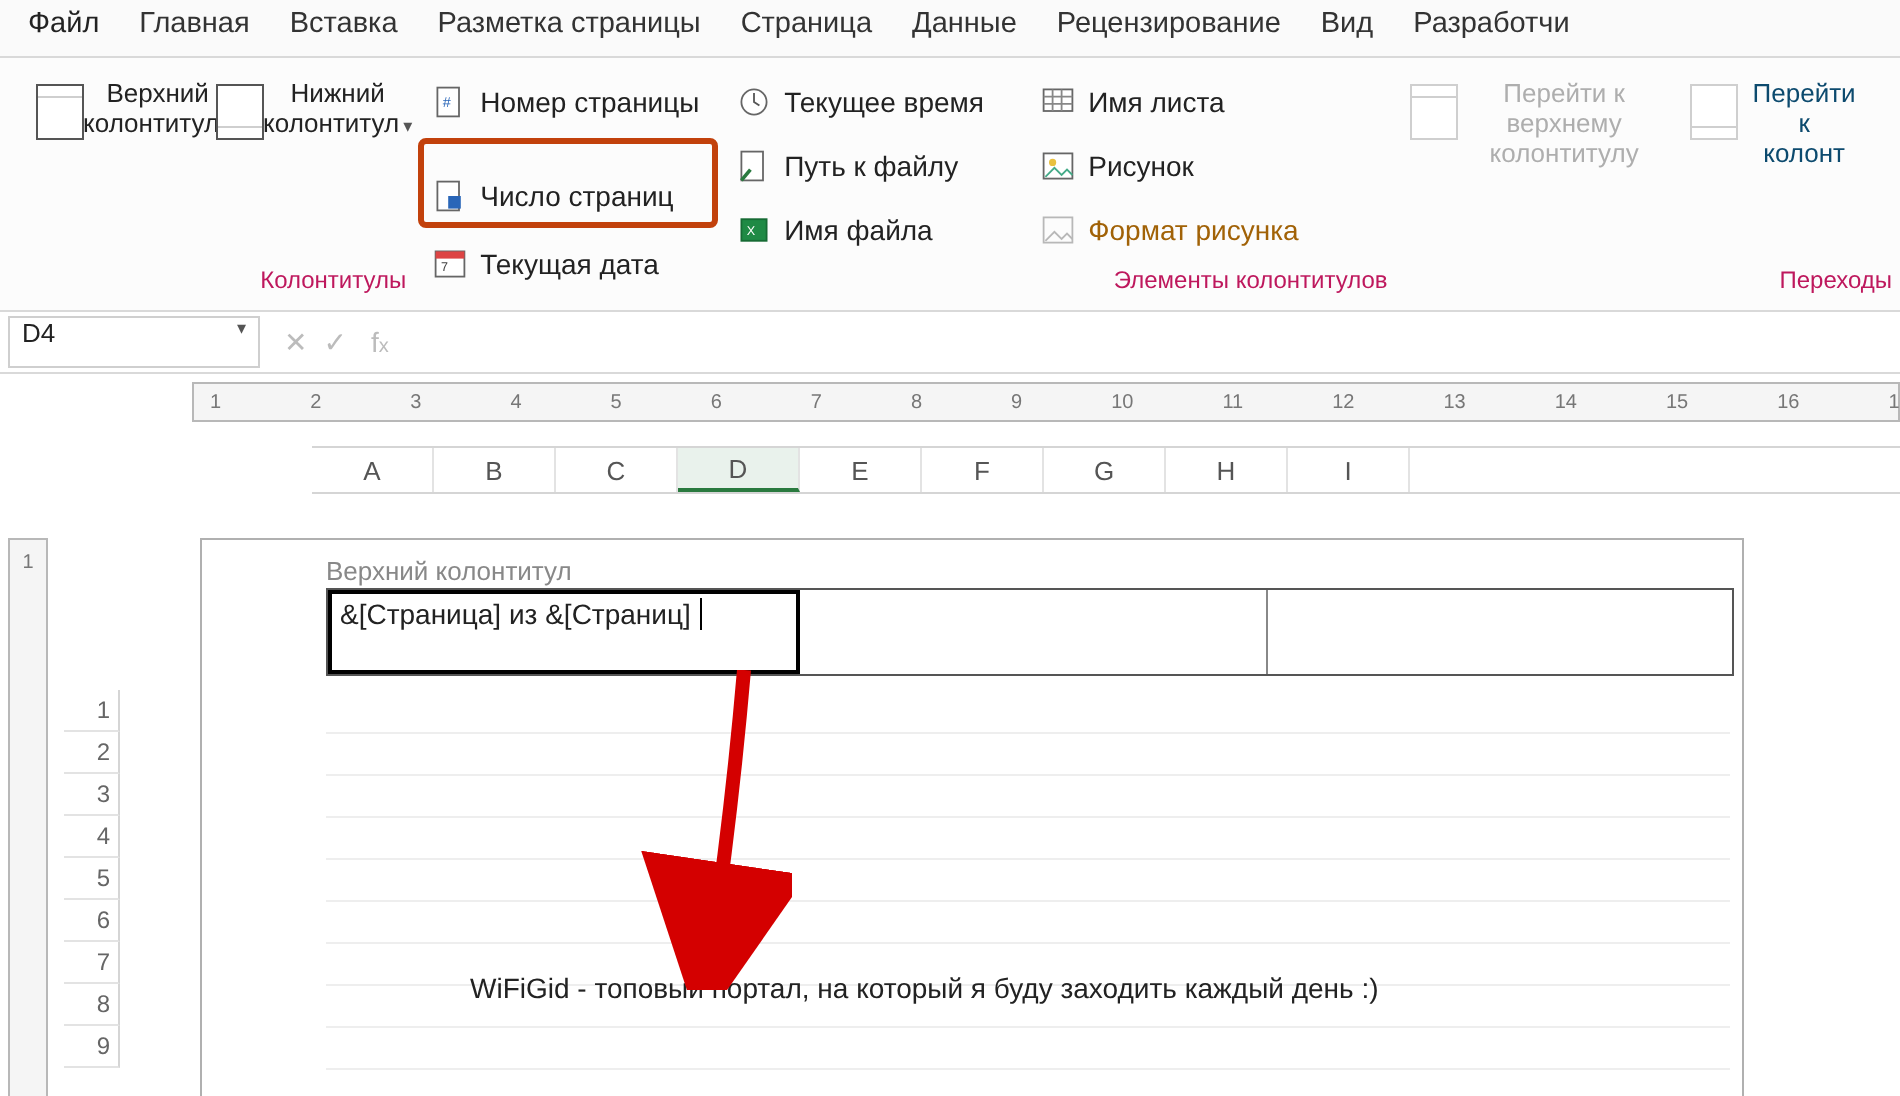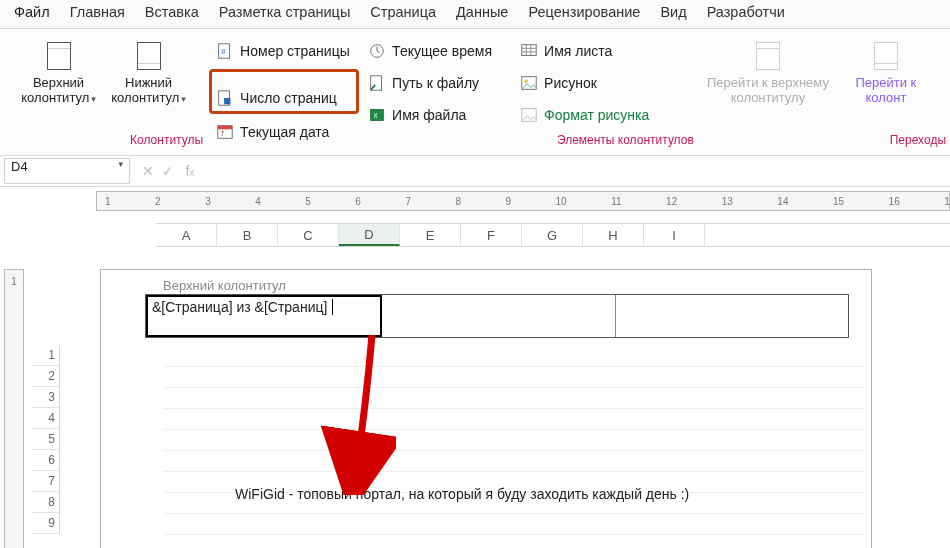--- a/index.html
+++ b/index.html
@@ -3,48 +3,48 @@
 <meta charset="utf-8">
 <style>
   html,body{margin:0;padding:0;font-family:"Segoe UI",Arial,sans-serif;font-size:14px;color:#222;background:#fff;overflow:hidden}
   body{width:950px;height:548px;position:relative}
   .tabbar{display:flex;height:28px;padding:0 4px;gap:0;border-bottom:1px solid #d9d9d9;background:#fafafa}
   .tab{padding:4px 10px;font-size:14.5px;color:#333;cursor:default}
   .tab.first{font-weight:400;color:#222}
   .ribbon{display:flex;align-items:flex-start;height:120px;background:#fcfcfc;padding:6px 4px 0 4px}
   .group{display:flex;flex-direction:column;align-items:center;height:114px;padding:0 6px;position:relative}
   .group-label{position:absolute;bottom:2px;width:100%;text-align:right;font-size:12px;color:#be185d}
-  .big-btn{display:flex;flex-direction:column;align-items:center;width:82px;padding:4px 2px 0 2px}
+  .big-btn{display:flex;flex-direction:row;align-items:flex-start;width:82px;padding:4px 2px 0 2px}
   .big-btn .icon-wrap{width:34px;height:34px;display:flex;align-items:center;justify-content:center;margin-bottom:2px}
   .big-btn .big-label{font-size:13px;text-align:center;line-height:15px}
   .chev{font-size:9px;color:#555;margin-left:2px}
   .btn-col{display:flex;flex-direction:column;gap:4px;padding-top:2px;min-width:150px}
   .small-btn{display:flex;align-items:center;height:26px;padding:0 6px;gap:6px;border:1px solid transparent;border-radius:3px}
   .small-btn.highlight{border:3px solid #c2410c;border-radius:4px;padding:13px 10px 0 4px}
-  .small-btn.disabled{color:#15803d}
+  .small-btn.disabled{color:#a16207}
   .small-btn.disabled svg *{stroke:#b8b8b8;fill:none}
   .small-btn .sb-label{font-size:14px;white-space:nowrap}
   .namebox-row{display:flex;align-items:center;height:30px;border-top:1px solid #d9d9d9;border-bottom:1px solid #d9d9d9;background:#fff}
   .namebox{width:112px;height:24px;display:flex;align-items:flex-start;justify-content:space-between;padding:0 6px;border:1px solid #cfcfcf;margin:0 4px;font-size:13px}
   .fx-icons{display:flex;align-items:center;gap:8px;color:#888;padding:0 8px;font-size:14px}
   .fx-icons span{color:#bcbcbc}
   .fx-label{color:#666;margin-left:4px}
   .formula-input{flex:1;height:24px;border:none;outline:none;font-size:13px;padding:0 6px}
   .sheet-area{position:relative;flex:1;width:100%;height:calc(548px - 28px - 120px - 30px);background:#fff}
   .top-ruler{position:absolute;top:4px;left:96px;right:0;height:18px;border:1px solid #b8b8b8;background:#f5f5f5;font-size:10px;color:#777}
   .top-ruler .tickrow{display:flex;align-items:center;height:100%;padding-left:8px;gap:44.5px}
   .left-ruler{position:absolute;top:82px;left:4px;width:18px;bottom:0;border:1px solid #b8b8b8;background:#f5f5f5;font-size:10px;color:#777;display:flex;flex-direction:column;align-items:center;padding-top:6px;gap:54px}
   .col-headers{position:absolute;top:36px;left:156px;right:0;height:22px;display:flex;border-top:1px solid #d5d5d5;border-bottom:1px solid #d5d5d5}
   .col-h{width:60px;border-right:1px solid #e3e3e3;font-size:13px;color:#555;display:flex;align-items:center;justify-content:center;background:#fff}
   .col-h.active{background:#e9f2ec;border-bottom:2px solid #2a7a3f}
   .row-headers{position:absolute;top:158px;left:32px;width:28px;display:flex;flex-direction:column}
   .row-h{height:20px;border-bottom:1px solid #e3e3e3;border-right:1px solid #d5d5d5;font-size:12px;color:#666;display:flex;align-items:center;justify-content:flex-end;padding-right:4px;background:#fff}
   .page{position:absolute;top:82px;left:100px;width:770px;bottom:0;background:#fff;border:1px solid #b0b0b0}
   .hf-label{position:absolute;top:8px;left:62px;font-size:13px;color:#888}
-  .hf-table{position:absolute;top:24px;left:44px;width:702px;height:42px;border:1px solid #555;display:flex}
+  .hf-table{position:absolute;top:24px;left:62px;width:702px;height:42px;border:1px solid #555;display:flex}
   .hf-cell{flex:1;border-right:1px solid #888;padding:2px 4px;font-size:14px}
   .hf-cell:first-child{border:2px solid #000}
   .hf-cell:last-child{border-right:none}
   .grid{position:absolute;top:76px;left:62px;width:702px}
   .grow{height:20px;display:flex;border-bottom:1px solid #eee}
   .wifi-row{position:absolute;top:216px;left:134px;font-size:14px}
   svg.arrow{position:absolute;top:148px;left:316px;width:80px;height:160px;pointer-events:none}
   
   .ic{width:18px;height:18px;flex:0 0 18px}
   .icon-page{border:1.5px solid #555;width:22px;height:26px;background:#fff;position:relative}
@@ -168,21 +168,21 @@
 
   <div class="group" style="width:250px">
     <div style="display:flex;gap:4px">
       <div class="big-btn" style="color:#aeaeae;width:130px">
         <div class="icon-wrap">
             <div class="icon-page top" style="border-color:#cfcfcf"></div>
           </div>
         <div class="big-label" style="white-space:pre-line">Перейти к верхнему
 колонтитулу</div>
       </div>
-      <div class="big-btn" style="color:#8b5cf6;width:90px">
+      <div class="big-btn" style="color:#0c4a6e;width:90px">
         <div class="icon-wrap">
             <div class="icon-page bot" style="border-color:#cfcfcf"></div>
           </div>
         <div class="big-label" style="white-space:pre-line">Перейти к
 колонт</div>
       </div>
     </div>
     <div class="group-label">Переходы</div>
   </div>
 </div>

